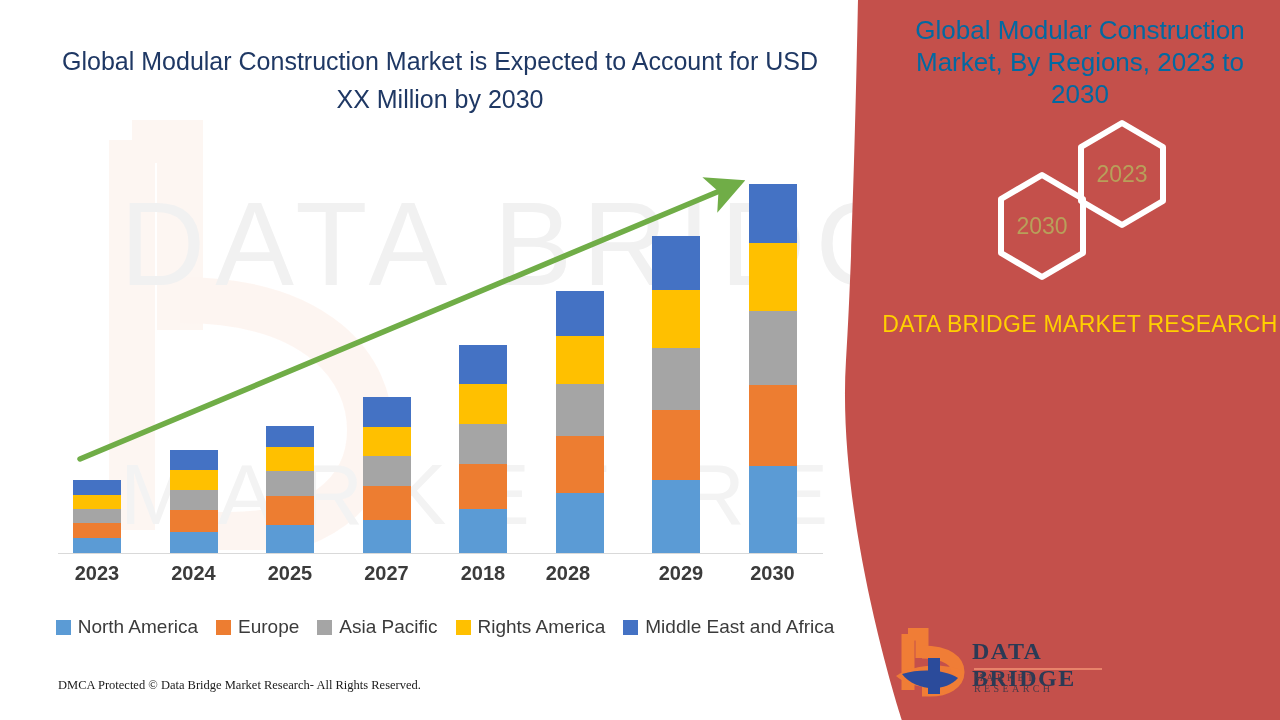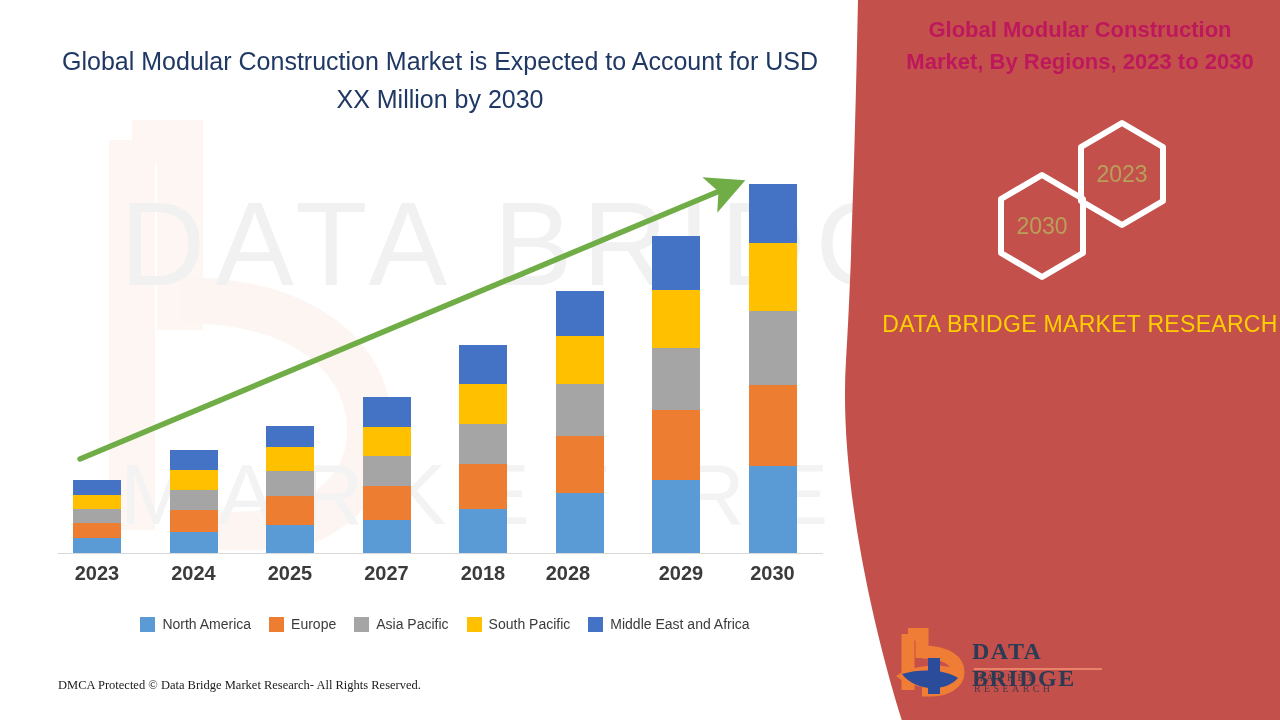--- a/index.html
+++ b/index.html
@@ -45,39 +45,39 @@
   
   .arrow{position:absolute;left:0;top:0;width:860px;height:600px;pointer-events:none;}
 
   
   .legend{
     position:absolute;left:60px;top:616px;width:770px;
     display:flex;align-items:center;justify-content:center;gap:18px;
   }
   .lg-item{display:flex;align-items:center;gap:7px;}
   .lg-swatch{width:15px;height:15px;display:inline-block;}
-  .lg-label{font-size:14px;color:#3b3b3b;white-space:nowrap;}
+  .lg-label{font-size:19px;color:#3b3b3b;white-space:nowrap;}
 
   
   .footer{position:absolute;left:0;top:678px;width:860px;height:30px;}
   .foot-left{
     position:absolute;left:58px;top:0;font-size:12.5px;color:#1a1a1a;
     font-family:"Liberation Serif", serif;white-space:nowrap;
   }
   .foot-right{
     position:absolute;left:487px;top:0;font-size:12.5px;color:#1a1a1a;
     font-family:"Liberation Serif", serif;white-space:nowrap;
   }
 
   
   .panel{position:absolute;left:0;top:0;width:1280px;height:720px;pointer-events:none;}
   .panel-content{position:absolute;left:880px;top:0;width:400px;height:720px;}
   .panel-title{
     position:absolute;left:0;top:14px;width:400px;text-align:center;
-    color:#be185d;font-size:22px;line-height:32px;font-weight:700;
+    color:#0369a1;font-size:26px;line-height:32px;font-weight:400;
     padding:0 8px;box-sizing:border-box;
   }
   .hexes{position:absolute;left:100px;top:118px;width:200px;height:165px;}
   .hex{position:absolute;width:100px;height:112px;}
   .hex span{
     position:absolute;inset:0;display:flex;align-items:center;justify-content:center;
     font-size:23px;color:#b8a05a;
   }
   .brand{
     position:absolute;left:0;top:308px;width:400px;text-align:center;
@@ -199,21 +199,21 @@
       <div class="lg-item">
         <span class="lg-swatch" style="background: rgb(237, 125, 49);"></span>
         <span class="lg-label">Europe</span>
       </div>
       <div class="lg-item">
         <span class="lg-swatch" style="background: rgb(165, 165, 165);"></span>
         <span class="lg-label">Asia Pacific</span>
       </div>
       <div class="lg-item">
         <span class="lg-swatch" style="background: rgb(255, 192, 0);"></span>
-        <span class="lg-label">South Pacific</span>
+        <span class="lg-label">Rights America</span>
       </div>
       <div class="lg-item">
         <span class="lg-swatch" style="background: rgb(68, 114, 196);"></span>
         <span class="lg-label">Middle East and Africa</span>
       </div>
     </div>
 
   <div class="footer">
     <div class="foot-left">DMCA Protected © Data Bridge Market Research- All Rights Reserved.</div>
   </div>

